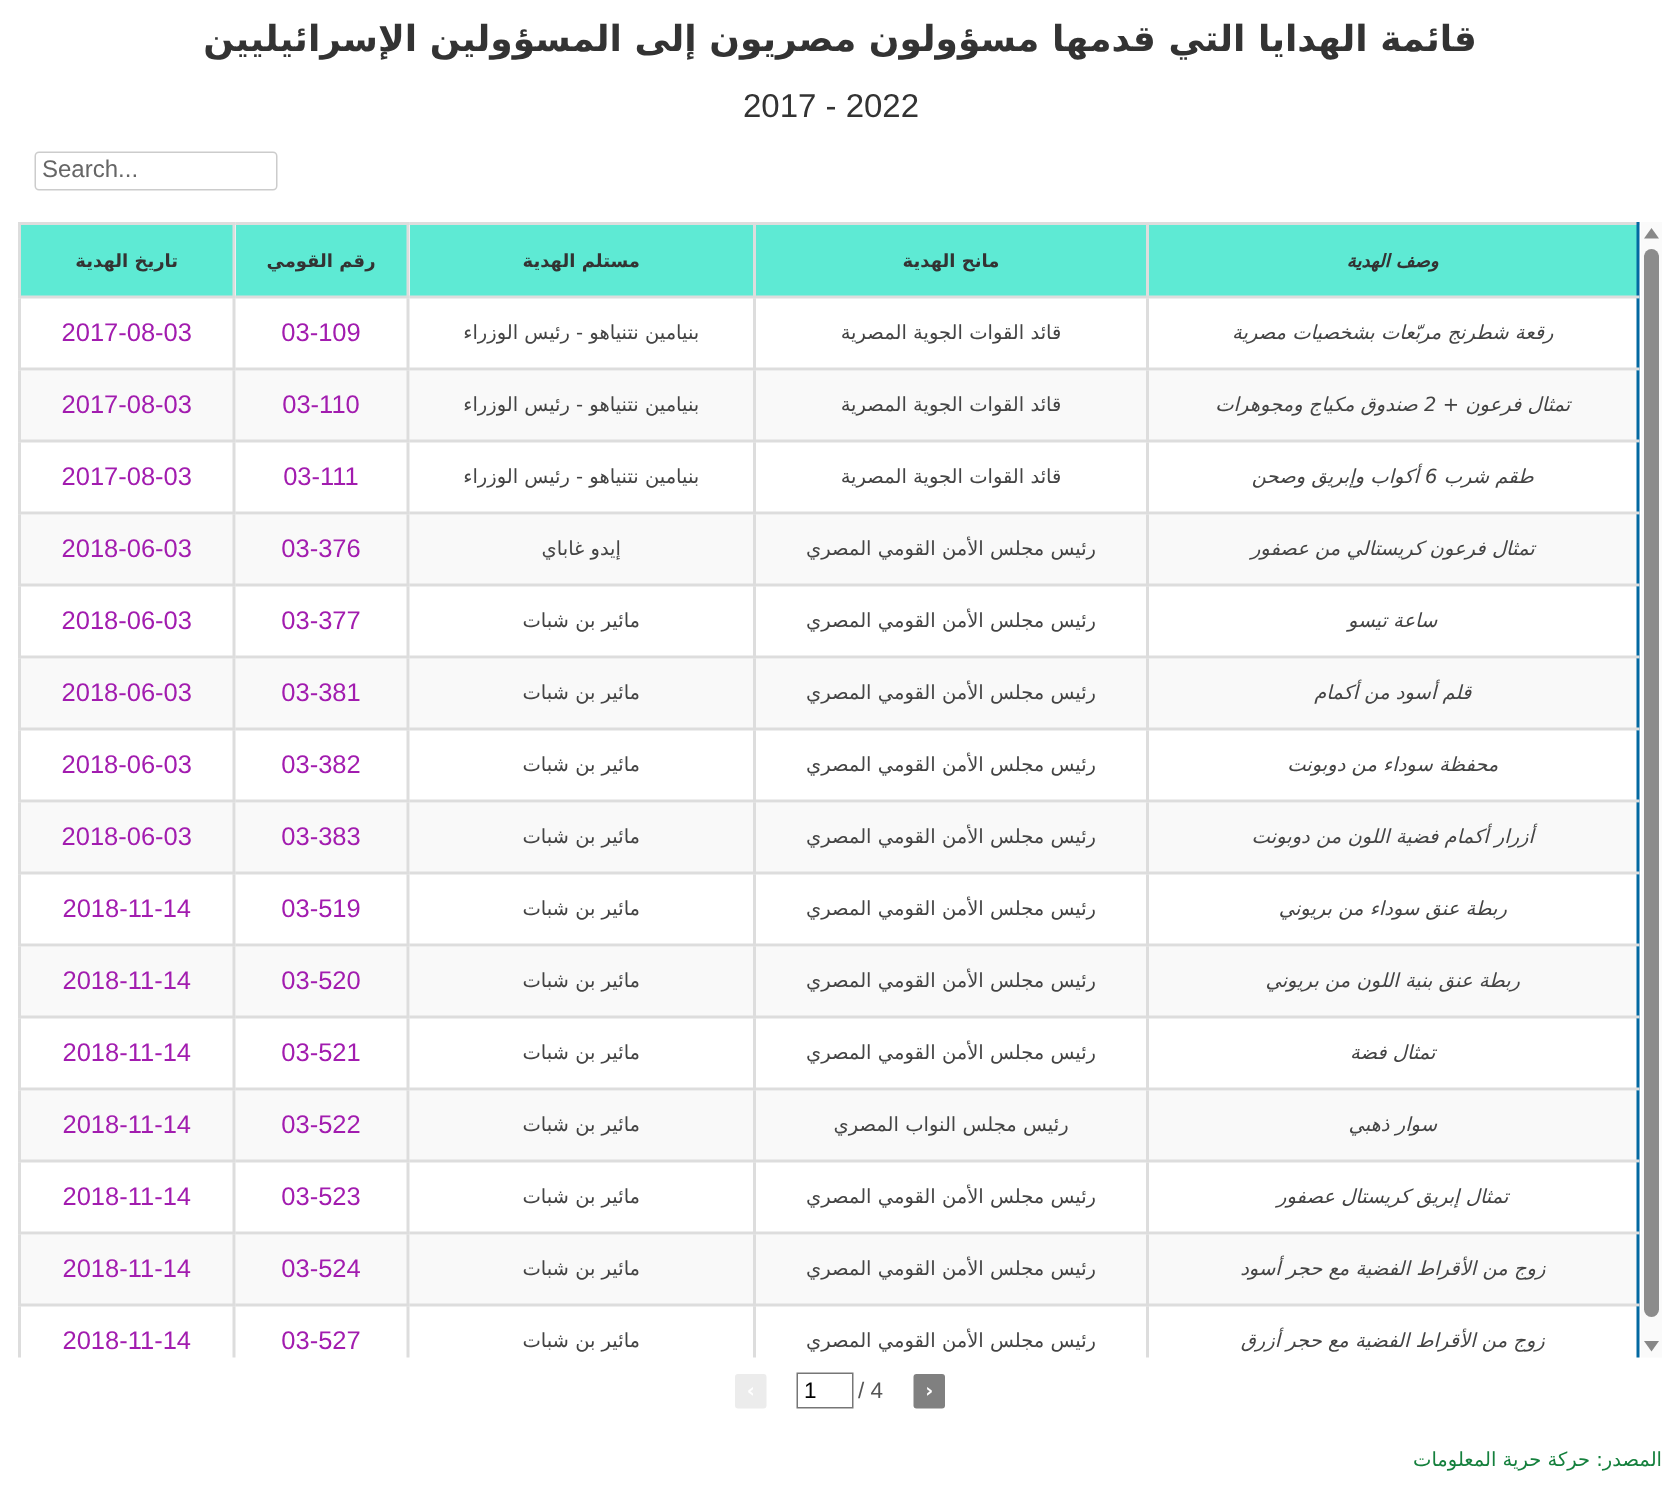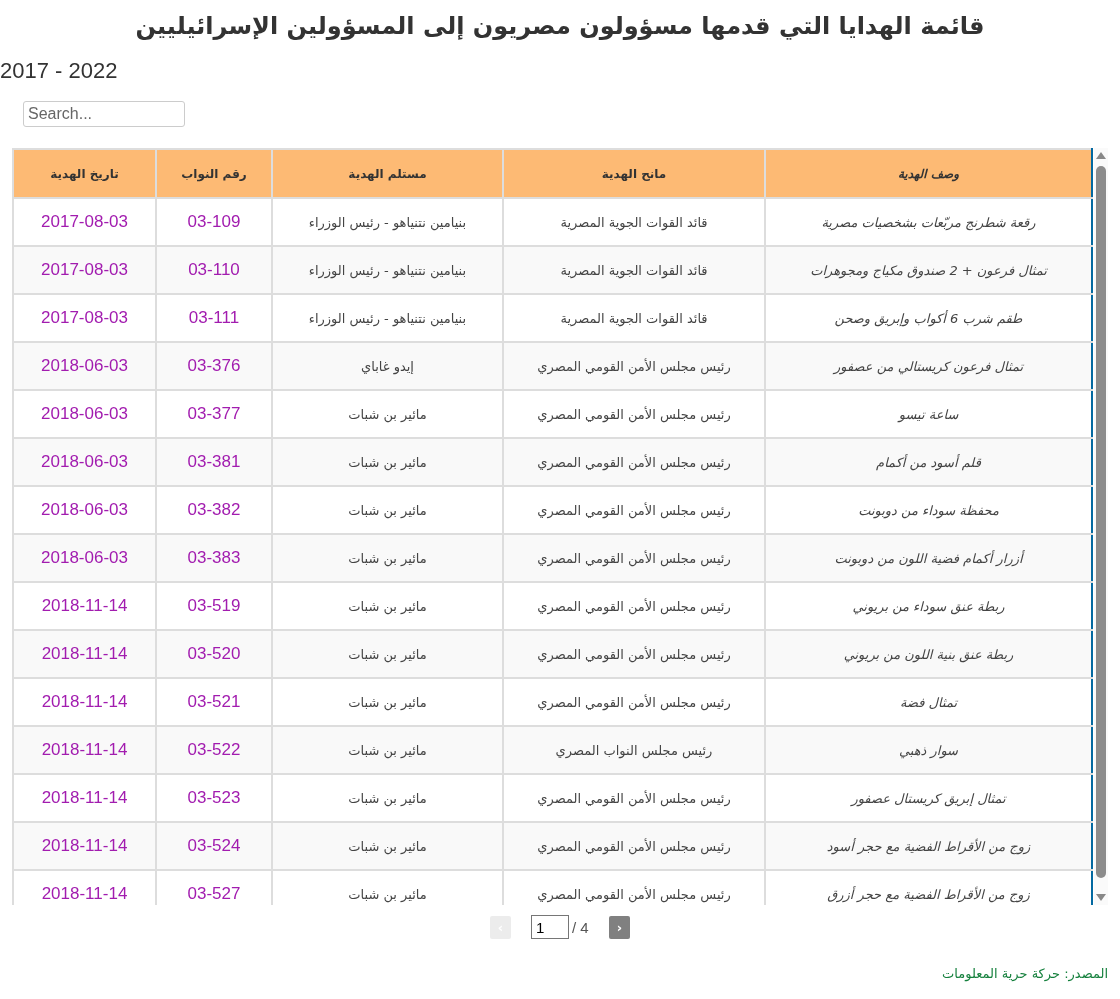--- a/index.html
+++ b/index.html
@@ -27,20 +27,21 @@
       font-weight: bold;
       color: #333333;
       direction: rtl;
       font-family: "DejaVu Sans", sans-serif;
     }
     .subtitle {
       position: absolute;
       top: 58px;
       left: 0;
       width: 1108px;
+      text-align: center;
       font-size: 22px;
       color: #333333;
       font-family: "Liberation Sans", sans-serif;
     }
     .search {
       position: absolute;
       top: 101px;
       left: 12px;
       width: 152px;
       height: 22px;
@@ -79,21 +80,21 @@
       vertical-align: middle;
       overflow: hidden;
       white-space: nowrap;
     }
     th {
       height: 45px;
       font-size: 12px;
       font-weight: bold;
       color: #333333;
       direction: rtl;
-      background: #fdba74;
+      background: #5eead4;
     }
     td {
       height: 44px;
       font-size: 13px;
       color: #444444;
     }
     td.num {
       font-family: "Liberation Sans", sans-serif;
       font-size: 17px;
       color: #a21caf;
@@ -202,21 +203,21 @@
       <colgroup>
         <col style="width:143px">
         <col style="width:116px">
         <col style="width:231px">
         <col style="width:262px">
         <col style="width:327px">
       </colgroup>
       <thead>
         <tr>
           <th>تاريخ الهدية</th>
-          <th>رقم النواب</th>
+          <th>رقم القومي</th>
           <th>مستلم الهدية</th>
           <th>مانح الهدية</th>
           <th class="last-col">وصف الهدية</th>
         </tr>
       </thead>
       <tbody id="table-body">
           <tr class="odd">
             <td class="num">2017-08-03</td>
             <td class="num">03-109</td>
             <td class="ar">بنيامين نتنياهو - رئيس الوزراء</td>

